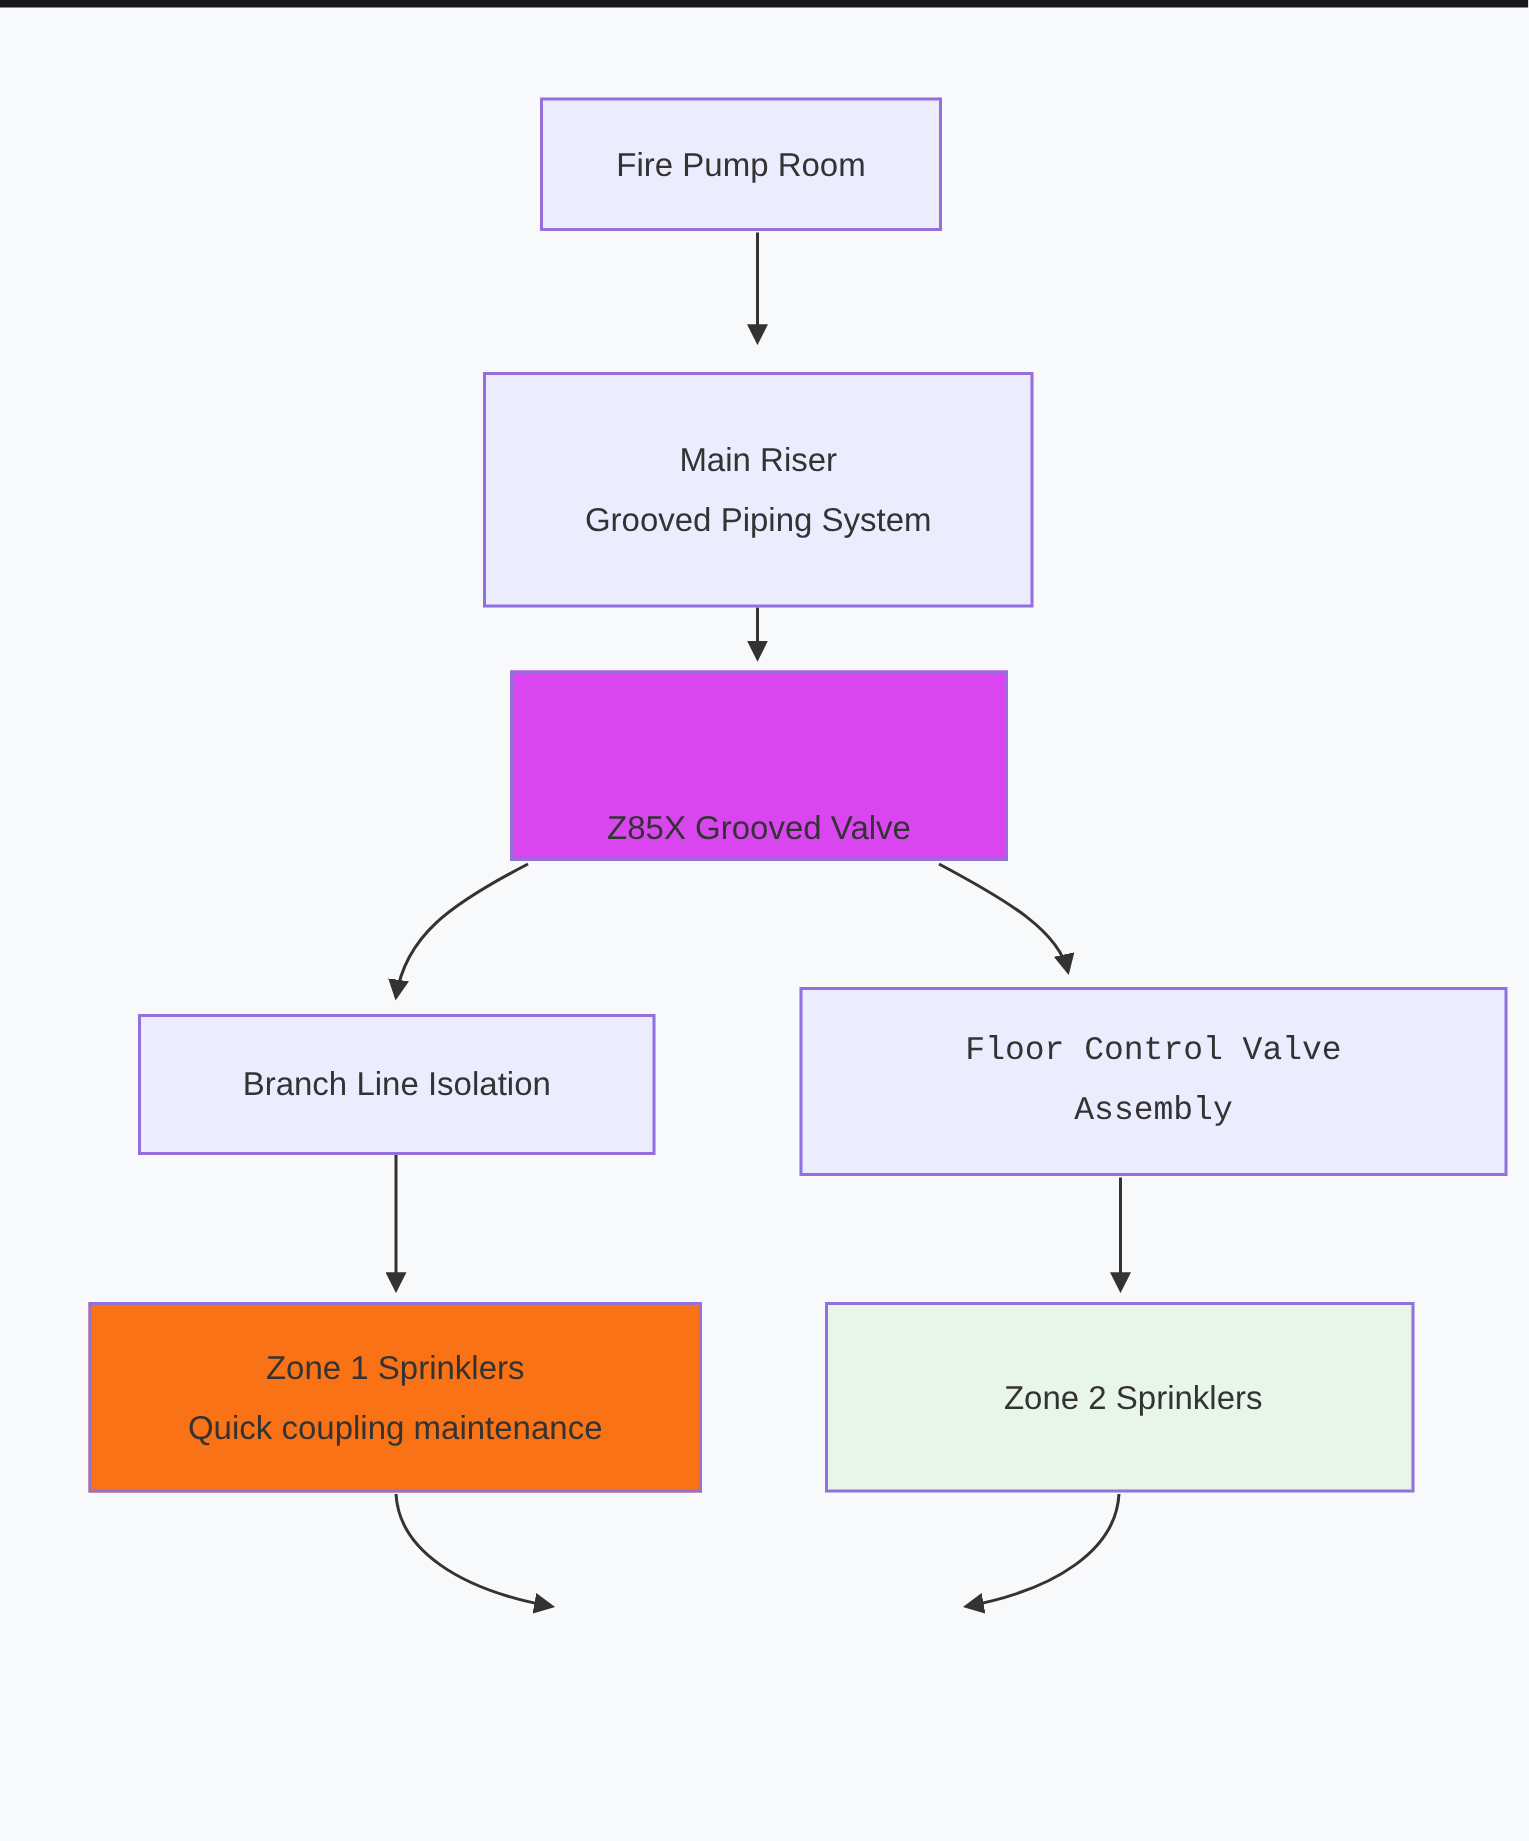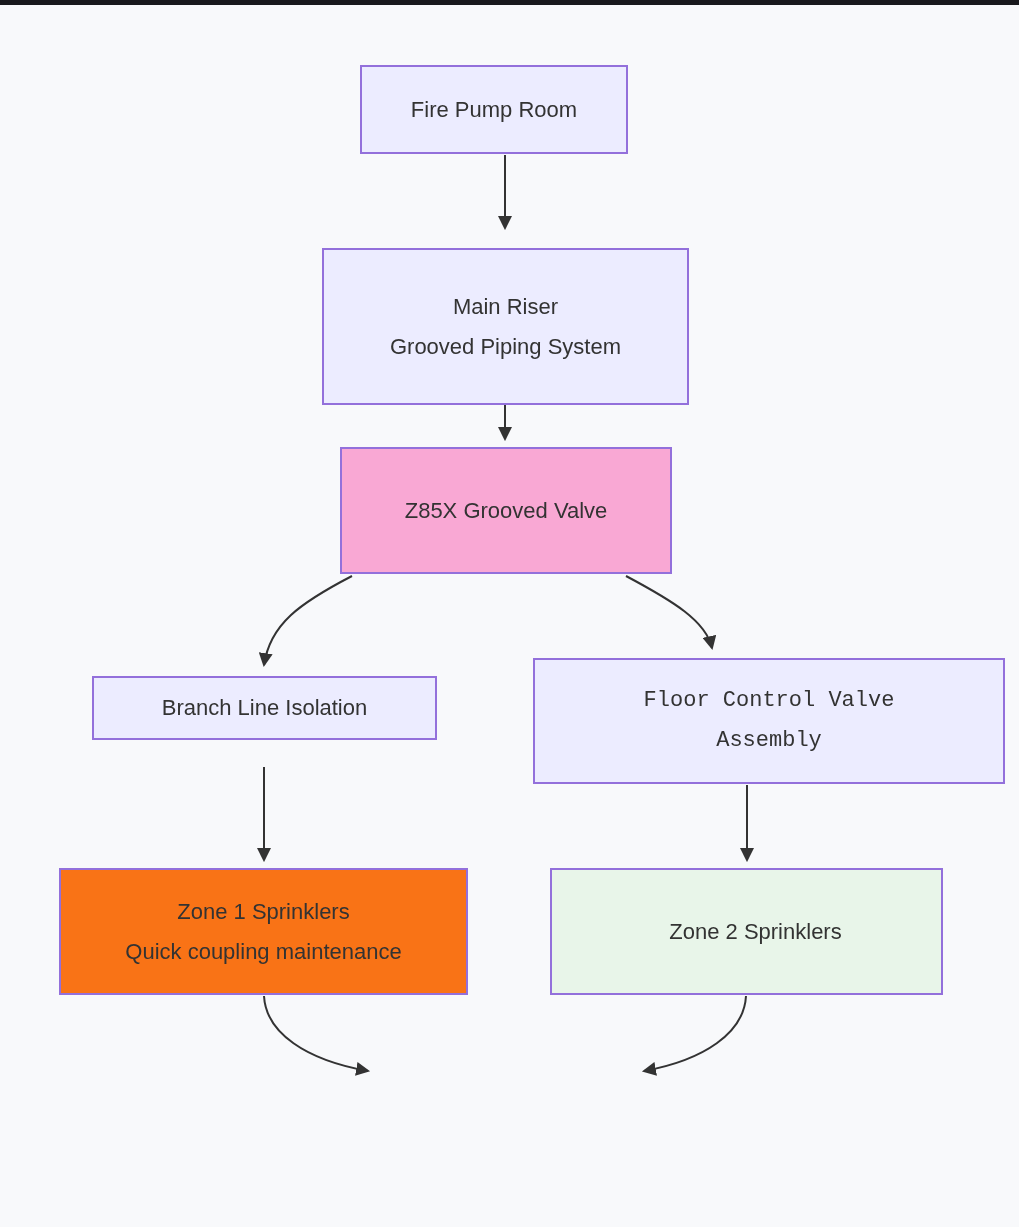--- a/index.html
+++ b/index.html
@@ -32,29 +32,29 @@
     flex-direction: column;
     align-items: center;
     justify-content: center;
     border: 2px solid #9370DB;
     color: #333333;
     font-size: 22px;
     line-height: 40px;
     text-align: center;
   }
   .fill-lavender { background: #ECECFF; }
-  .fill-pink     { background: #f9a8d4; }
+  .fill-pink     { background: #d946ef; justify-content: flex-end; }
   .fill-lilac    { background: #f97316; }
   .fill-green    { background: #e8f5e9; }
 
   
   .n-fire   { left: 360px; top:   65px; width: 268px; height:  89px; }
   .n-riser  { left: 322px; top:  236px; width: 367px; height: 157px; margin-top: 12px; }
   .n-valve  { left: 340px; top:  447px; width: 332px; height: 127px; }
-  .n-branch { left:  92px; top:  676px; width: 345px; height:  64px; }
+  .n-branch { left:  92px; top:  676px; width: 345px; height:  94px; }
   .n-floor  { left: 533px; top:  658px; width: 472px; height: 126px; font-family: Liberation Mono, monospace; }
   .n-zone1  { left:  59px; top:  868px; width: 409px; height: 127px; }
   .n-zone2  { left: 550px; top:  868px; width: 393px; height: 127px; padding-left: 18px; }
   .n-drain  { left: 339px; top: 1078px; width: 334px; height:  89px; }
 </style>
 </head>
 <body>
 
 <div class="stage">
 

